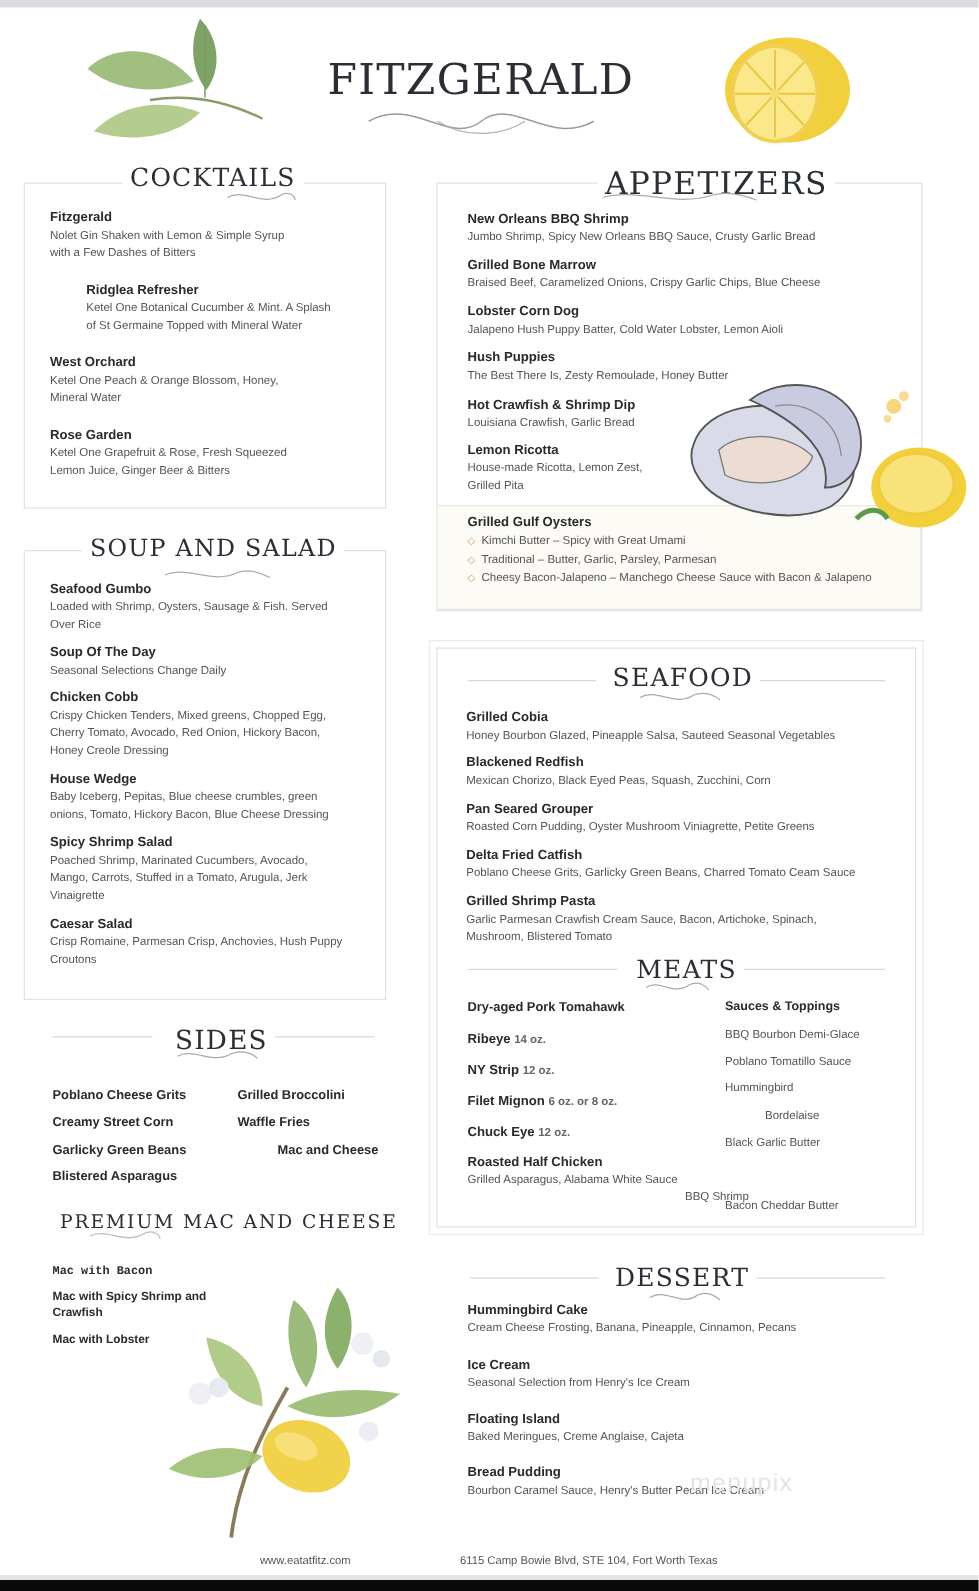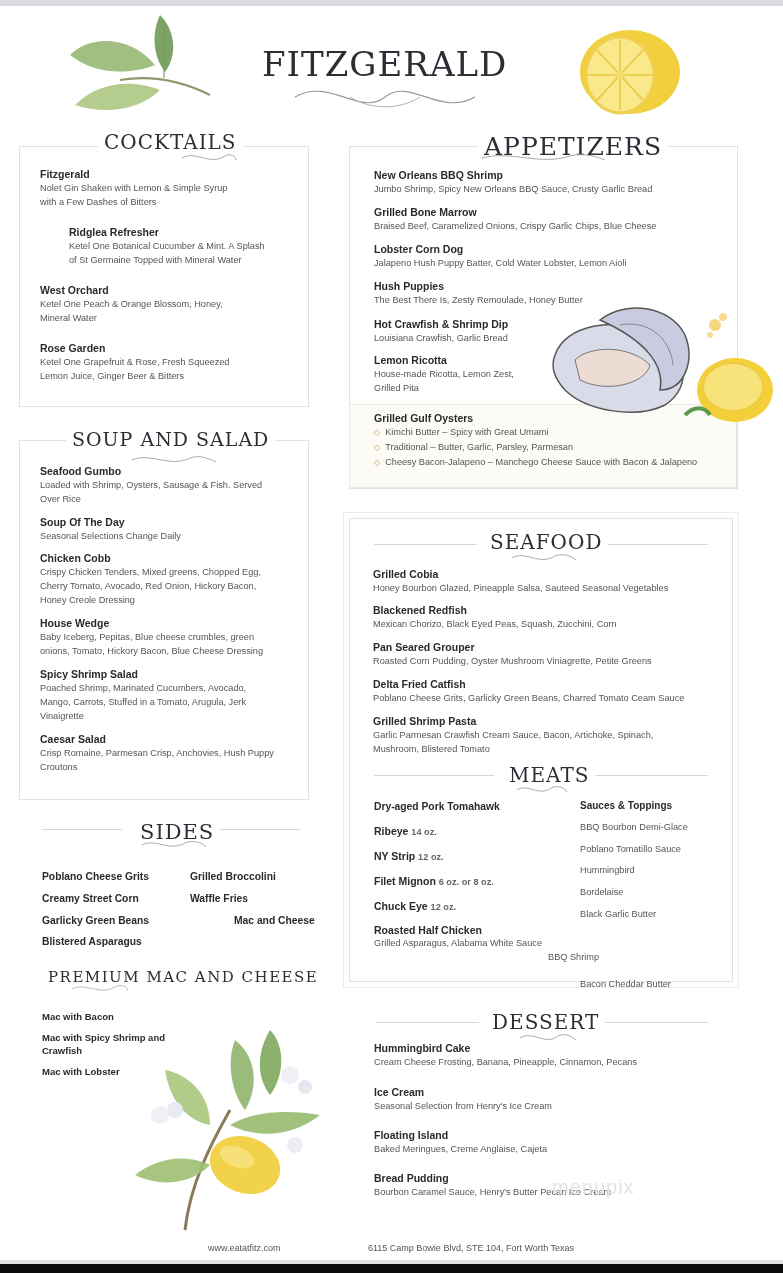--- a/index.html
+++ b/index.html
@@ -134,27 +134,27 @@
 <svg class="swirl" style="left:140px;top:838px" width="70" height="14" viewBox="0 0 70 14">
     <path d="M2 7 C 15 0, 30 14, 45 5 C 55 1, 64 6, 66 9" stroke="#aaa" fill="none"></path>
   </svg>
 
 <div class="bold" style="left:42px;top:871px;">Poblano Cheese Grits</div>
 <div class="bold" style="left:42px;top:893px;">Creamy Street Corn</div>
 <div class="bold" style="left:42px;top:915px;">Garlicky Green Beans</div>
 <div class="bold" style="left:42px;top:936px;">Blistered Asparagus</div>
 <div class="bold" style="left:190px;top:871px;">Grilled Broccolini</div>
 <div class="bold" style="left:190px;top:893px;">Waffle Fries</div>
-<div class="bold" style="left:202px;top:915px;padding-left:32px;">Mac and Cheese</div>
+<div class="bold" style="left:190px;top:915px;padding-left:32px;">Mac and Cheese</div>
 
 <div class="sec-head" style="left:48px;top:968px;font-size:15px;letter-spacing:1.5px;padding:0;">PREMIUM MAC AND CHEESE</div>
 <svg class="swirl" style="left:70px;top:982px" width="60" height="14" viewBox="0 0 60 14">
     <path d="M2 7 C 15 0, 30 14, 45 5 C 52 1, 58 6, 58 9" stroke="#bbb" fill="none"></path>
   </svg>
-<div class="bold" style="left:42px;top:1011px;font-size:9.5px;">Mac with Bacon</div>
+<div class="bold" style="left:42px;top:1011px;font-size:9.5px;font-family:Liberation Mono, monospace;">Mac with Bacon</div>
 <div class="bold" style="left:42px;top:1032px;font-size:9.5px;">Mac with Spicy Shrimp and</div>
 <div class="bold" style="left:42px;top:1045px;font-size:9.5px;">Crawfish</div>
 <div class="bold" style="left:42px;top:1066px;font-size:9.5px;">Mac with Lobster</div>
 
 <svg class="swirl" style="left:115px;top:1015px" width="215" height="220" viewBox="0 0 215 220">
   <path d="M70 215 C 75 170, 95 130, 115 95" stroke="#8a7a5a" stroke-width="3" fill="none"></path>
   <path d="M20 160 C 45 140, 75 140, 95 150 C 75 170, 45 172, 20 160 Z" fill="#9fbf72" opacity="0.9"></path>
   <path d="M50 55 C 75 60, 95 80, 95 110 C 70 105, 55 85, 50 55 Z" fill="#a9c67c" opacity="0.9"></path>
   <path d="M120 25 C 140 40, 145 70, 130 95 C 115 75, 112 45, 120 25 Z" fill="#8fb46a" opacity="0.9"></path>
   <path d="M155 15 C 170 30, 170 60, 155 80 C 140 60, 143 35, 155 15 Z" fill="#7ea85c" opacity="0.9"></path>
@@ -266,23 +266,23 @@
 <div class="bold" style="left:374px;top:900px;"><span class="inline-name">Chuck Eye</span> <span class="inline-size">12 oz.</span></div>
 <div class="item" style="left:374px;top:924px;">
   <span class="name">Roasted Half Chicken</span>
   <span class="desc" style="line-height:12px;">Grilled Asparagus, Alabama White Sauce</span>
 </div>
 
 <div class="bold" style="left:580px;top:800px;font-size:10px;">Sauces &amp; Toppings</div>
 <div class="plain" style="left:580px;top:822px;">BBQ Bourbon Demi-Glace</div>
 <div class="plain" style="left:580px;top:844px;">Poblano Tomatillo Sauce</div>
 <div class="plain" style="left:580px;top:865px;">Hummingbird</div>
-<div class="plain" style="left:580px;top:887px;">Bordelaise</div>
+<div class="plain" style="left:612px;top:887px;">Bordelaise</div>
 <div class="plain" style="left:580px;top:909px;">Black Garlic Butter</div>
-<div class="plain" style="left:580px;top:979px;">Bacon Cheddar Butter</div>
+<div class="plain" style="left:580px;top:959px;">Bacon Cheddar Butter</div>
 <div class="plain" style="left:548px;top:952px;">BBQ Shrimp</div>
 
 <div class="rule" style="left:376px;top:1022px;width:103px;"></div>
 <div class="rule" style="left:603px;top:1022px;width:105px;"></div>
 <div class="sec-head" style="left:486px;top:1010px;font-size:20px;">DESSERT</div>
 <svg class="swirl" style="left:518px;top:1030px" width="60" height="16" viewBox="0 0 60 16">
     <path d="M2 8 C 14 0, 28 16, 40 6 C 48 2, 56 8, 58 10" stroke="#aaa" fill="none"></path>
   </svg>
 
 <div class="item" style="left:374px;top:1042px;">

